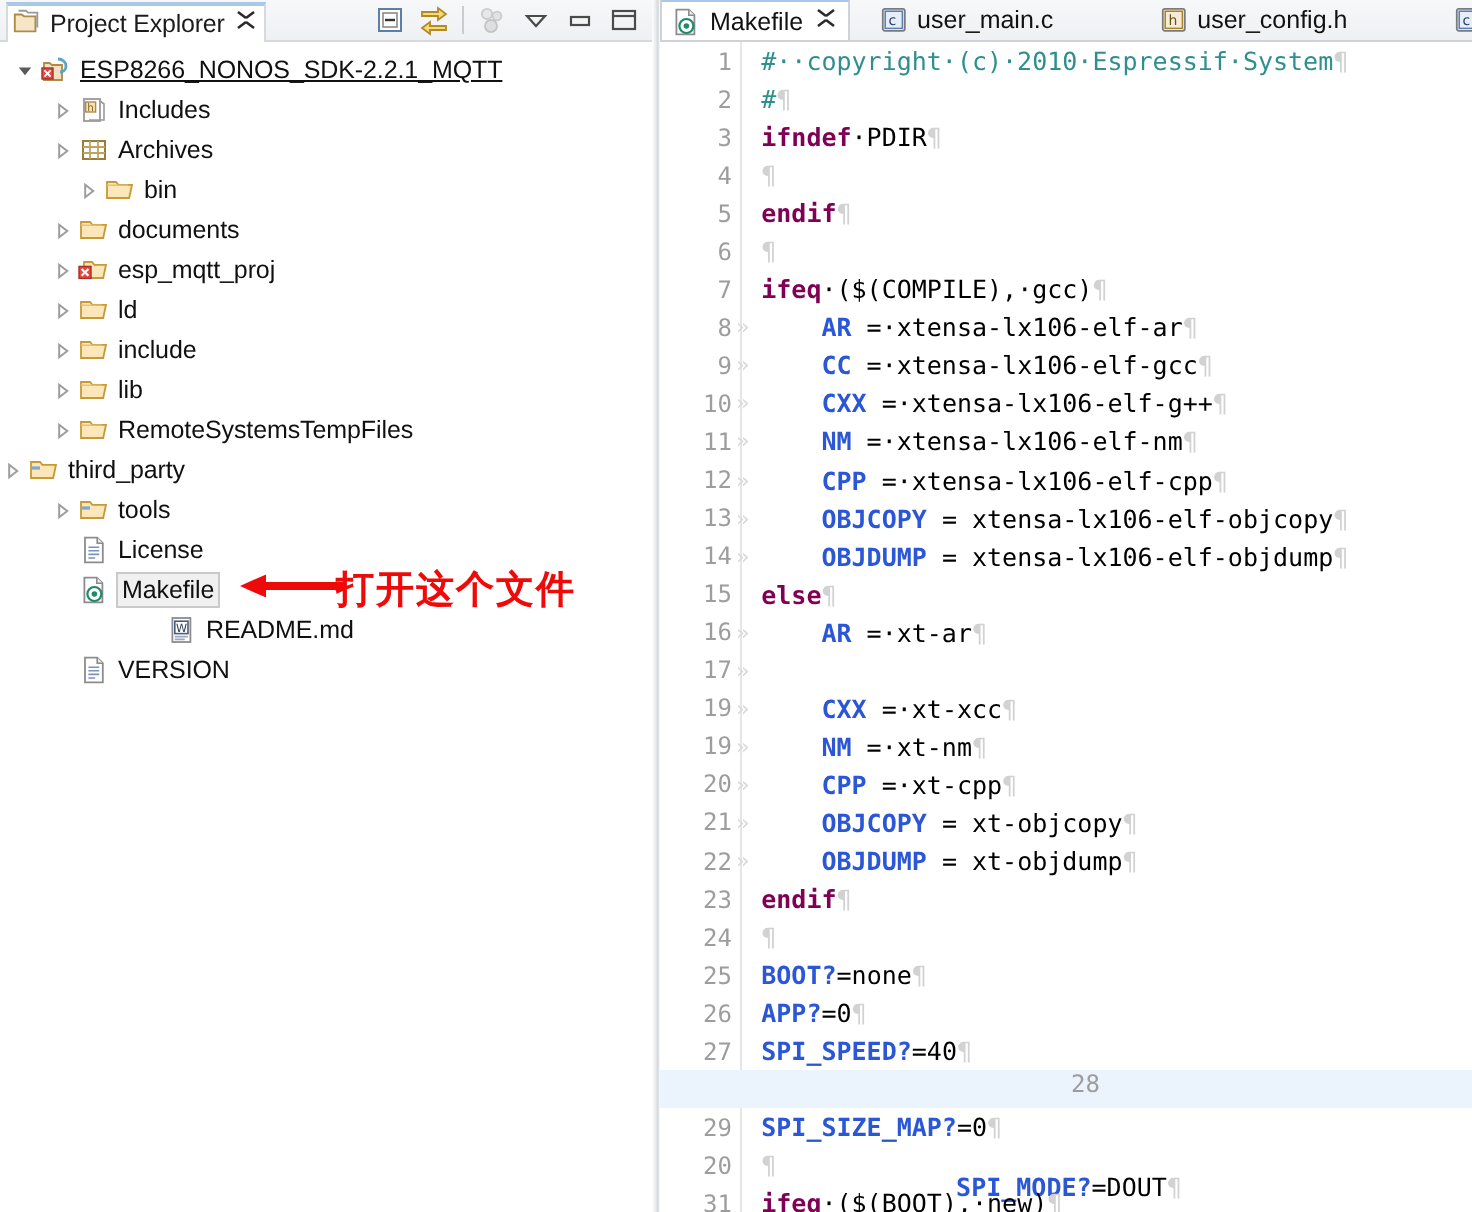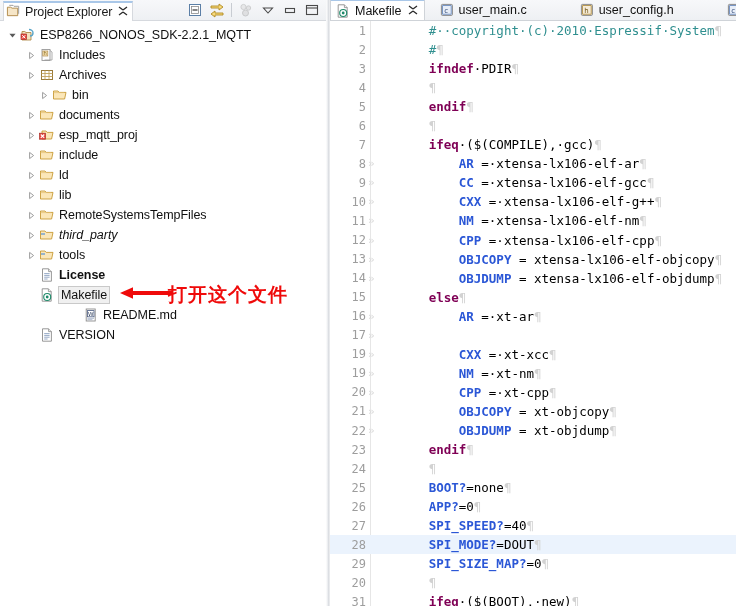--- a/index.html
+++ b/index.html
@@ -126,31 +126,31 @@
     font-family: "DejaVu Sans Mono", monospace;
     font-size: 12.5px;
   }
   .cline {
     display: flex;
     height: 19.05px;
     align-items: center;
     white-space: pre;
     position: relative;
   }
-  .cline.hl { background: #ebf3fd; }
+  .cline.hl { background: #ebf3fd; flex-direction: column; }
   .gutter {
     width: 38px; flex: 0 0 38px;
     text-align: right;
     padding-right: 2px;
     color: #9d9d9d;
     font-family: "DejaVu Sans Mono", monospace;
     font-size: 12px;
   }
   .tabmark { color: #d9d9d9; font-size: 11px; padding-right: 3px; }
-  .code { padding-left: 3px; margin-left: 48px; }
+  .code { padding-left: 3px; }
   .k-comment { color: #2f8f8f; }
   .k-kw { color: #7f0055; font-weight: bold; }
   .k-var { color: #2b57d6; font-weight: bold; }
   .k-plain { color: #000000; }
   .pilcrow { color: #d2d2d2; }
 
   
   #gutter-line {
     position: absolute; left: 40px; top: 0; width: 1px; height: 585px;
     background: #e6e6e6;
@@ -226,21 +226,21 @@
         <span class="tbicon">
           <svg width="16" height="16" viewBox="0 0 16 16">
             <rect x="2.5" y="3.5" width="11" height="9" fill="none" stroke="#4a4a4a" stroke-width="1.1"></rect>
             <path d="M2.5 6 L13.5 6" stroke="#4a4a4a" stroke-width="1.1"></path>
           </svg>
         </span>
       </div>
     </div>
 
     <div id="tree">
-        <div class="row" style="padding-left: 6px;">
+        <div class="row" style="padding-left: 6px; text-decoration: underline;">
           <span class="arrow">
             <svg width="9" height="9" viewBox="0 0 9 9">
               <path d="M1.4 2.8 L7.6 2.8 L4.5 6.6 Z" fill="#5a5a5a"></path>
             </svg>
           </span>
           <span class="ico">
             <svg width="16" height="16" viewBox="0 0 16 16">
               <path d="M2 4.5 L2 13 L11 13 L11 5.5 L6 5.5 L4.8 4.5 Z" fill="#f3e2bf" stroke="#b08a4a" stroke-width="0.9"></path>
               <path d="M9 2.5 C11.2 2.5 13 4 13 6 C13 8 11.6 9 10 9" fill="none" stroke="#5aa5c8" stroke-width="1.4"></path>
               <rect x="1" y="7" width="5.5" height="5.5" fill="#e8473f" stroke="#a82f28" stroke-width="0.7"></rect>
@@ -327,65 +327,65 @@
             <svg width="9" height="9" viewBox="0 0 9 9">
               <path d="M2.6 1.4 L6.6 4.5 L2.6 7.6 Z" fill="none" stroke="#9d9d9d" stroke-width="1"></path>
             </svg>
           </span>
           <span class="ico">
             <svg width="16" height="16" viewBox="0 0 16 16">
               <path d="M1.5 4 L6 4 L7.2 5.4 L14 5.4 L12.6 12 L1.5 12 Z" fill="#fbe7b9" stroke="#c79a35" stroke-width="0.9"></path>
               <path d="M1.5 5.6 L12 5.6" stroke="#e0bf72" stroke-width="0.7"></path>
             </svg>
           </span>
+          <span class="lbl">ld</span>
+        </div>
+        <div class="row" style="padding-left: 25px;">
+          <span class="arrow">
+            <svg width="9" height="9" viewBox="0 0 9 9">
+              <path d="M2.6 1.4 L6.6 4.5 L2.6 7.6 Z" fill="none" stroke="#9d9d9d" stroke-width="1"></path>
+            </svg>
+          </span>
+          <span class="ico">
+            <svg width="16" height="16" viewBox="0 0 16 16">
+              <path d="M1.5 4 L6 4 L7.2 5.4 L14 5.4 L12.6 12 L1.5 12 Z" fill="#fbe7b9" stroke="#c79a35" stroke-width="0.9"></path>
+              <path d="M1.5 5.6 L12 5.6" stroke="#e0bf72" stroke-width="0.7"></path>
+            </svg>
+          </span>
           <span class="lbl">include</span>
         </div>
         <div class="row" style="padding-left: 25px;">
           <span class="arrow">
             <svg width="9" height="9" viewBox="0 0 9 9">
               <path d="M2.6 1.4 L6.6 4.5 L2.6 7.6 Z" fill="none" stroke="#9d9d9d" stroke-width="1"></path>
             </svg>
           </span>
           <span class="ico">
             <svg width="16" height="16" viewBox="0 0 16 16">
               <path d="M1.5 4 L6 4 L7.2 5.4 L14 5.4 L12.6 12 L1.5 12 Z" fill="#fbe7b9" stroke="#c79a35" stroke-width="0.9"></path>
               <path d="M1.5 5.6 L12 5.6" stroke="#e0bf72" stroke-width="0.7"></path>
             </svg>
           </span>
-          <span class="lbl">ld</span>
+          <span class="lbl">lib</span>
         </div>
         <div class="row" style="padding-left: 25px;">
           <span class="arrow">
             <svg width="9" height="9" viewBox="0 0 9 9">
               <path d="M2.6 1.4 L6.6 4.5 L2.6 7.6 Z" fill="none" stroke="#9d9d9d" stroke-width="1"></path>
             </svg>
           </span>
           <span class="ico">
             <svg width="16" height="16" viewBox="0 0 16 16">
               <path d="M1.5 4 L6 4 L7.2 5.4 L14 5.4 L12.6 12 L1.5 12 Z" fill="#fbe7b9" stroke="#c79a35" stroke-width="0.9"></path>
               <path d="M1.5 5.6 L12 5.6" stroke="#e0bf72" stroke-width="0.7"></path>
             </svg>
           </span>
-          <span class="lbl">lib</span>
-        </div>
-        <div class="row" style="padding-left: 25px;">
-          <span class="arrow">
-            <svg width="9" height="9" viewBox="0 0 9 9">
-              <path d="M2.6 1.4 L6.6 4.5 L2.6 7.6 Z" fill="none" stroke="#9d9d9d" stroke-width="1"></path>
-            </svg>
-          </span>
-          <span class="ico">
-            <svg width="16" height="16" viewBox="0 0 16 16">
-              <path d="M1.5 4 L6 4 L7.2 5.4 L14 5.4 L12.6 12 L1.5 12 Z" fill="#fbe7b9" stroke="#c79a35" stroke-width="0.9"></path>
-              <path d="M1.5 5.6 L12 5.6" stroke="#e0bf72" stroke-width="0.7"></path>
-            </svg>
-          </span>
           <span class="lbl">RemoteSystemsTempFiles</span>
         </div>
-        <div class="row" style="padding-left: 25px; font-style: italic;">
+        <div class="row" style="">
           <span class="arrow">
             <svg width="9" height="9" viewBox="0 0 9 9">
               <path d="M2.6 1.4 L6.6 4.5 L2.6 7.6 Z" fill="none" stroke="#9d9d9d" stroke-width="1"></path>
             </svg>
           </span>
           <span class="ico">
             <svg width="16" height="16" viewBox="0 0 16 16">
               <path d="M1.5 4 L6 4 L7.2 5.4 L14 5.4 L12.6 12 L1.5 12 Z" fill="#fbe7b9" stroke="#c79a35" stroke-width="0.9"></path>
               <path d="M2 7 L6 7" stroke="#7fa8cf" stroke-width="1.6"></path>
             </svg>
@@ -399,21 +399,21 @@
             </svg>
           </span>
           <span class="ico">
             <svg width="16" height="16" viewBox="0 0 16 16">
               <path d="M1.5 4 L6 4 L7.2 5.4 L14 5.4 L12.6 12 L1.5 12 Z" fill="#fbe7b9" stroke="#c79a35" stroke-width="0.9"></path>
               <path d="M2 7 L6 7" stroke="#7fa8cf" stroke-width="1.6"></path>
             </svg>
           </span>
           <span class="lbl">tools</span>
         </div>
-        <div class="row" style="padding-left: 25px; font-weight: bold;">
+        <div class="row" style="padding-left: 25px;">
           <span class="arrow"></span>
           <span class="ico">
             <svg width="16" height="16" viewBox="0 0 16 16">
               <path d="M3.5 1.8 L9.6 1.8 L12.4 4.6 L12.4 14.2 L3.5 14.2 Z" fill="#ffffff" stroke="#8c8c8c" stroke-width="0.9"></path>
               <path d="M9.6 1.8 L9.6 4.6 L12.4 4.6" fill="#e9e9e9" stroke="#8c8c8c" stroke-width="0.8"></path>
               <path d="M5.2 6.6 H10.6 M5.2 8.4 H10.6 M5.2 10.2 H10.6 M5.2 12 H8.6" stroke="#7b93b8" stroke-width="0.8"></path>
             </svg>
           </span>
           <span class="lbl">License</span>
         </div>

